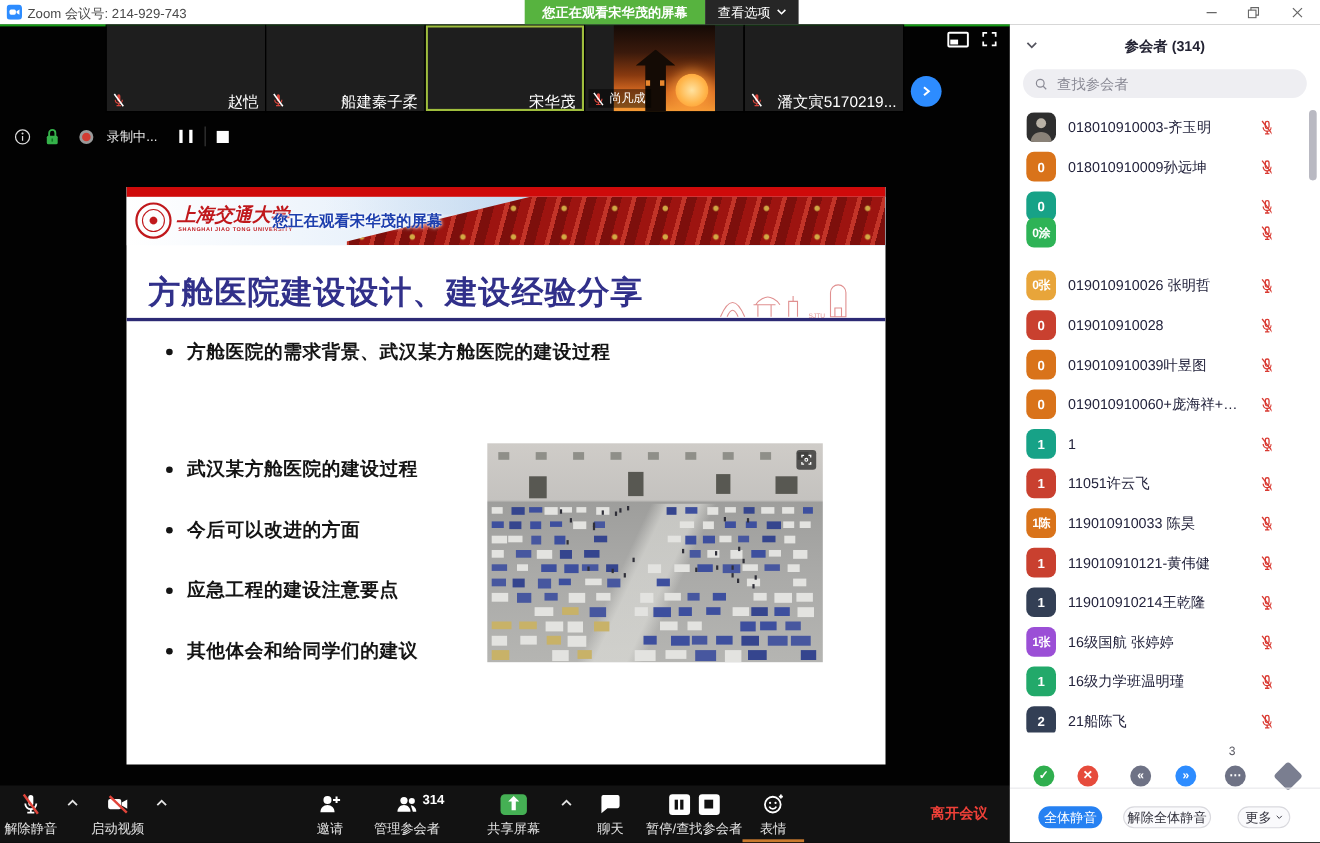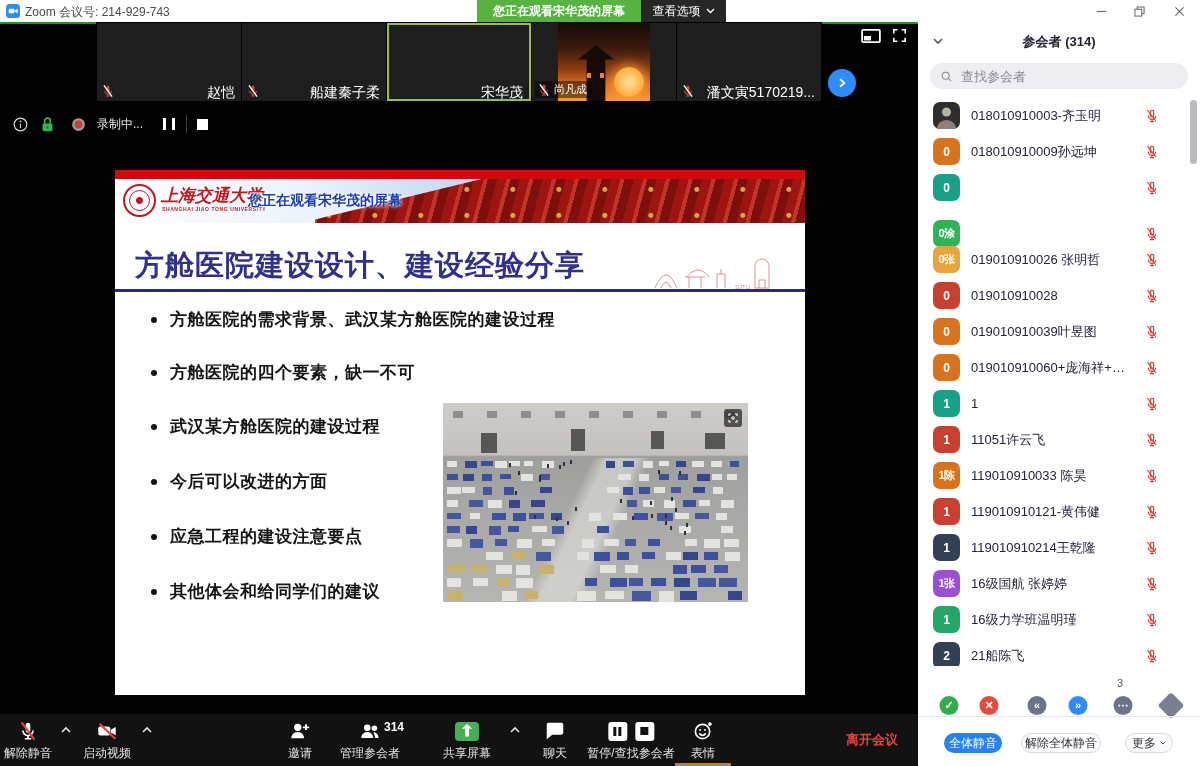--- a/index.html
+++ b/index.html
@@ -314,24 +314,20 @@
         <path d="M38 38V27M50 38V27M34 27h20M36 27c3-5 9-7 11-7 2 0 8 2 11 7"></path>
         <path d="M66 38V24h8v14M70 24v-5"></path>
         <path d="M104 38V16a7 7 0 0 1 14 0v22zM108 38V30h6v8"></path>
         <text x="84" y="39" font-size="6" fill="#e09090" stroke="none">SJTU</text>
       </svg>
       <div class="slide-hr"></div>
       <div class="bullets" id="bullets">
           <div class="bullet-row" style="top: 138px;">
             <span class="bullet-dot"></span>
             <span class="bullet-text">方舱医院的需求背景、武汉某方舱医院的建设过程</span>
-          </div>
-          <div class="bullet-row" style="top: 191px;">
-            <span class="bullet-dot"></span>
-            <span class="bullet-text">方舱医院的四个要素，缺一不可</span>
           </div>
           <div class="bullet-row" style="top: 245px;">
             <span class="bullet-dot"></span>
             <span class="bullet-text">武汉某方舱医院的建设过程</span>
           </div>
           <div class="bullet-row" style="top: 300px;">
             <span class="bullet-dot"></span>
             <span class="bullet-text">今后可以改进的方面</span>
           </div>
           <div class="bullet-row" style="top: 355px;">
@@ -712,21 +708,21 @@
             </svg>
           </button>
       <button class="rcam">
             <svg viewBox="0 0 24 24" fill="none" stroke="#d93a32" stroke-width="1.8">
               <rect x="2.8" y="7" width="12.4" height="10" rx="2"></rect>
               <path d="M15.8 10.5l5.2-3v9l-5.2-3z"></path>
               <line x1="4" y1="4.5" x2="21" y2="20.5"></line>
             </svg>
           </button>
         </div>
-        <div class="prow" style="top: 118px; padding-left: 43px;">
+        <div class="prow" style="top: 96px; padding-left: 43px;">
           <span class="avatar two" style="background:#2eb356">0涂</span>
       <button class="rmic">
             <svg viewBox="0 0 24 24" fill="none" stroke="#d93a32" stroke-width="1.8">
               <rect x="9.5" y="3.5" width="5" height="10" rx="2.5"></rect>
               <path d="M6.5 11.5a5.5 5.5 0 0 0 11 0"></path>
               <path d="M12 17v3M9 20.5h6"></path>
               <line x1="5" y1="3" x2="19" y2="21"></line>
             </svg>
           </button>
       <button class="rcam">

